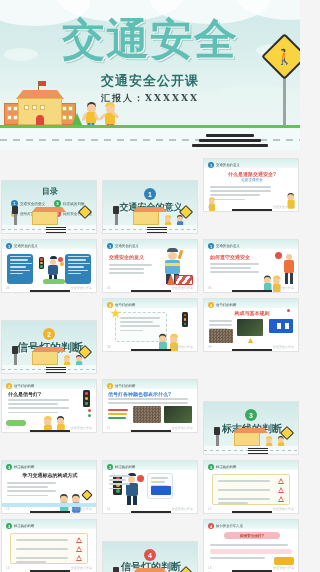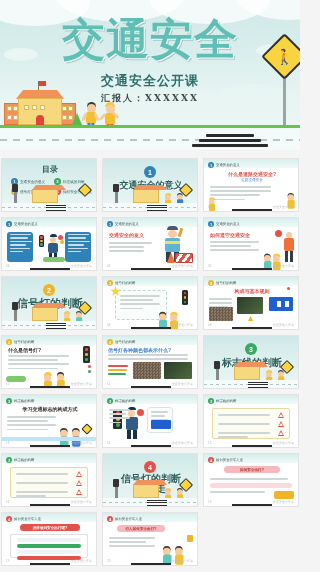--- a/index.html
+++ b/index.html
@@ -85,21 +85,21 @@
     position:absolute; top:158px; left:0; width:300px;
     display:grid; grid-template-columns:repeat(3,96px); gap:5px 5px;
     justify-content:center;
   }
   .slide{
     position:relative; width:96px; height:54px; background:#ffffff;
     border:1px solid #e3e3e3; overflow:hidden;
   }
 
   
-  .sd{ background:linear-gradient(180deg,#cfe9e8 0%,#ddf0ee 45%,#eaf6f4 100%); }
+  .sd{ background:linear-gradient(180deg,#cfe9e8 0%,#ddf0ee 45%,#eaf6f4 100%);margin-top:22px; }
   .sd-num{
     position:absolute; top:7px; left:50%; transform:translateX(-50%);
     width:12px; height:12px; border-radius:50%;
     display:flex; align-items:center; justify-content:center;
     font-size:7px; font-weight:700; color:#fff;
   }
   .sd-title{
     position:absolute; top:21px; left:0; width:96px; text-align:center;
     font-family:"DejaVu Serif","Liberation Serif",serif;
     font-weight:700; font-size:9px; line-height:10px; color:#2b5f5b;

